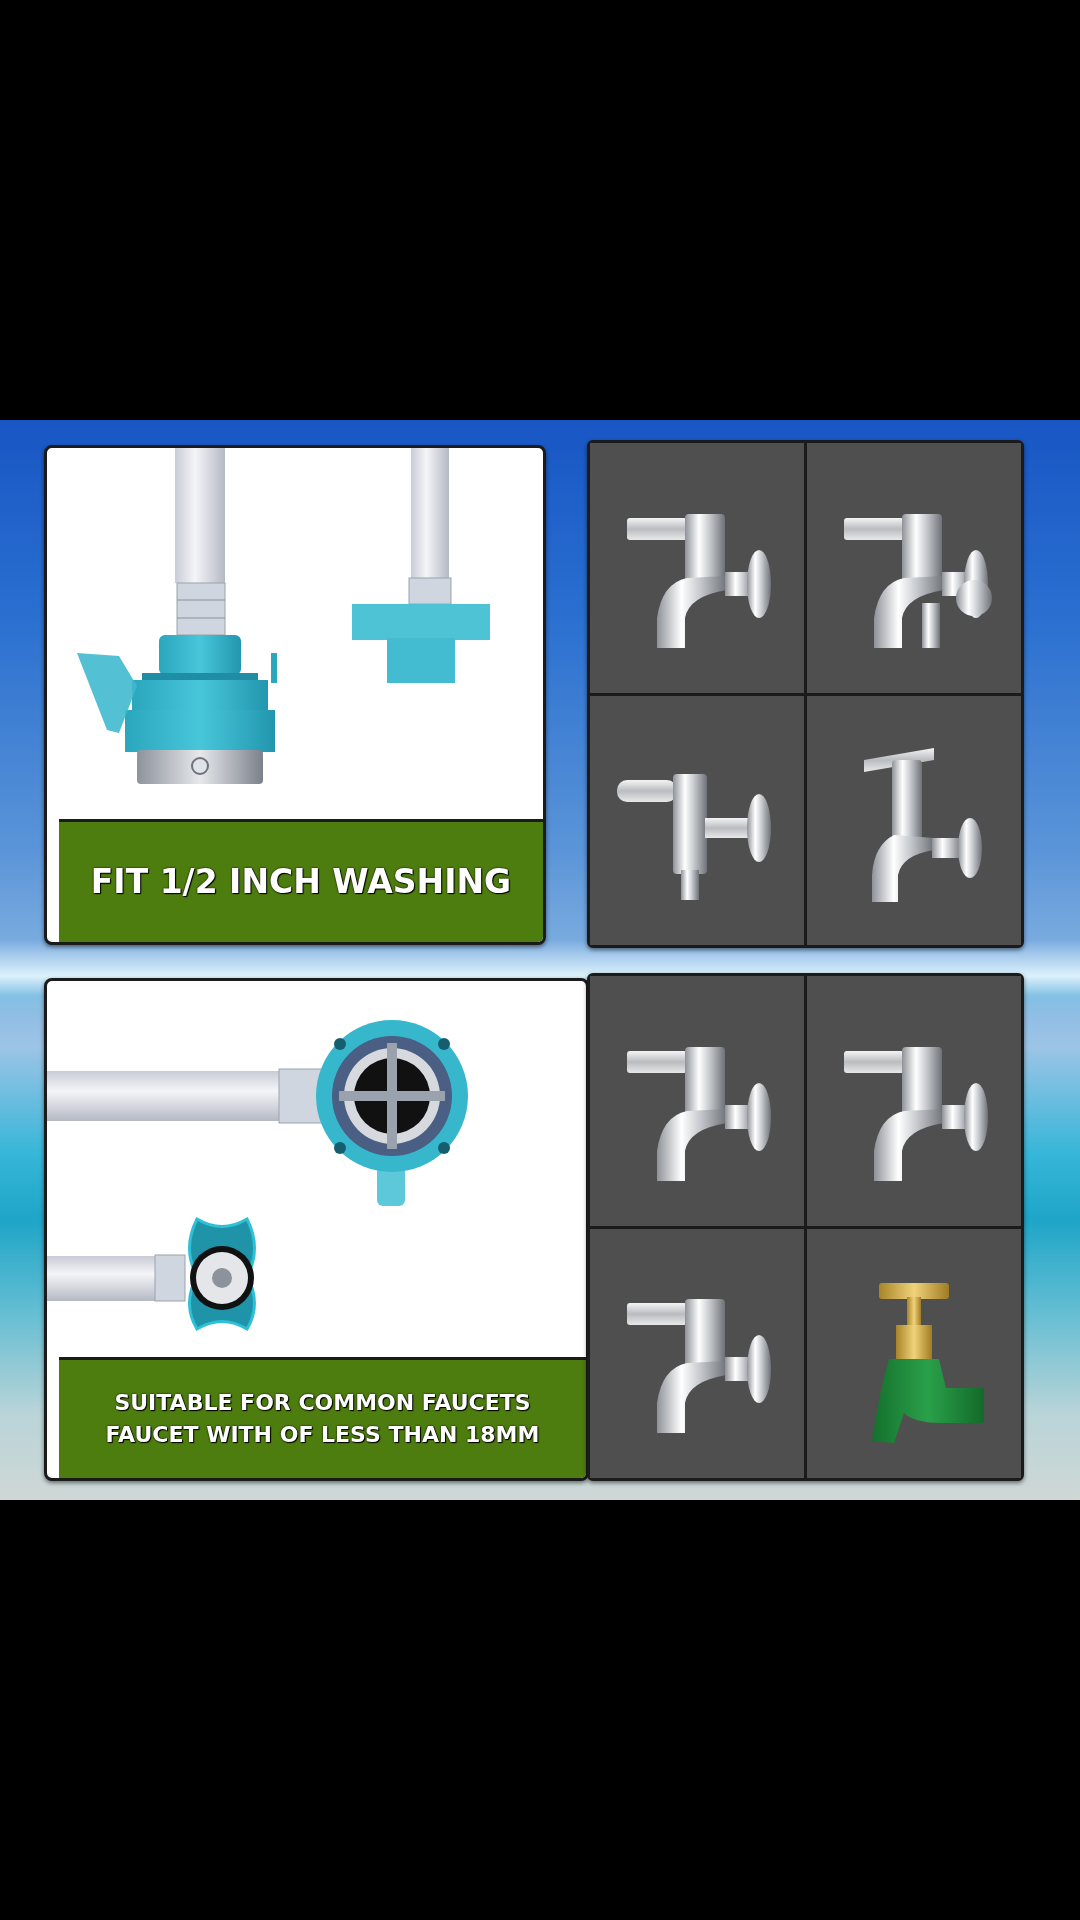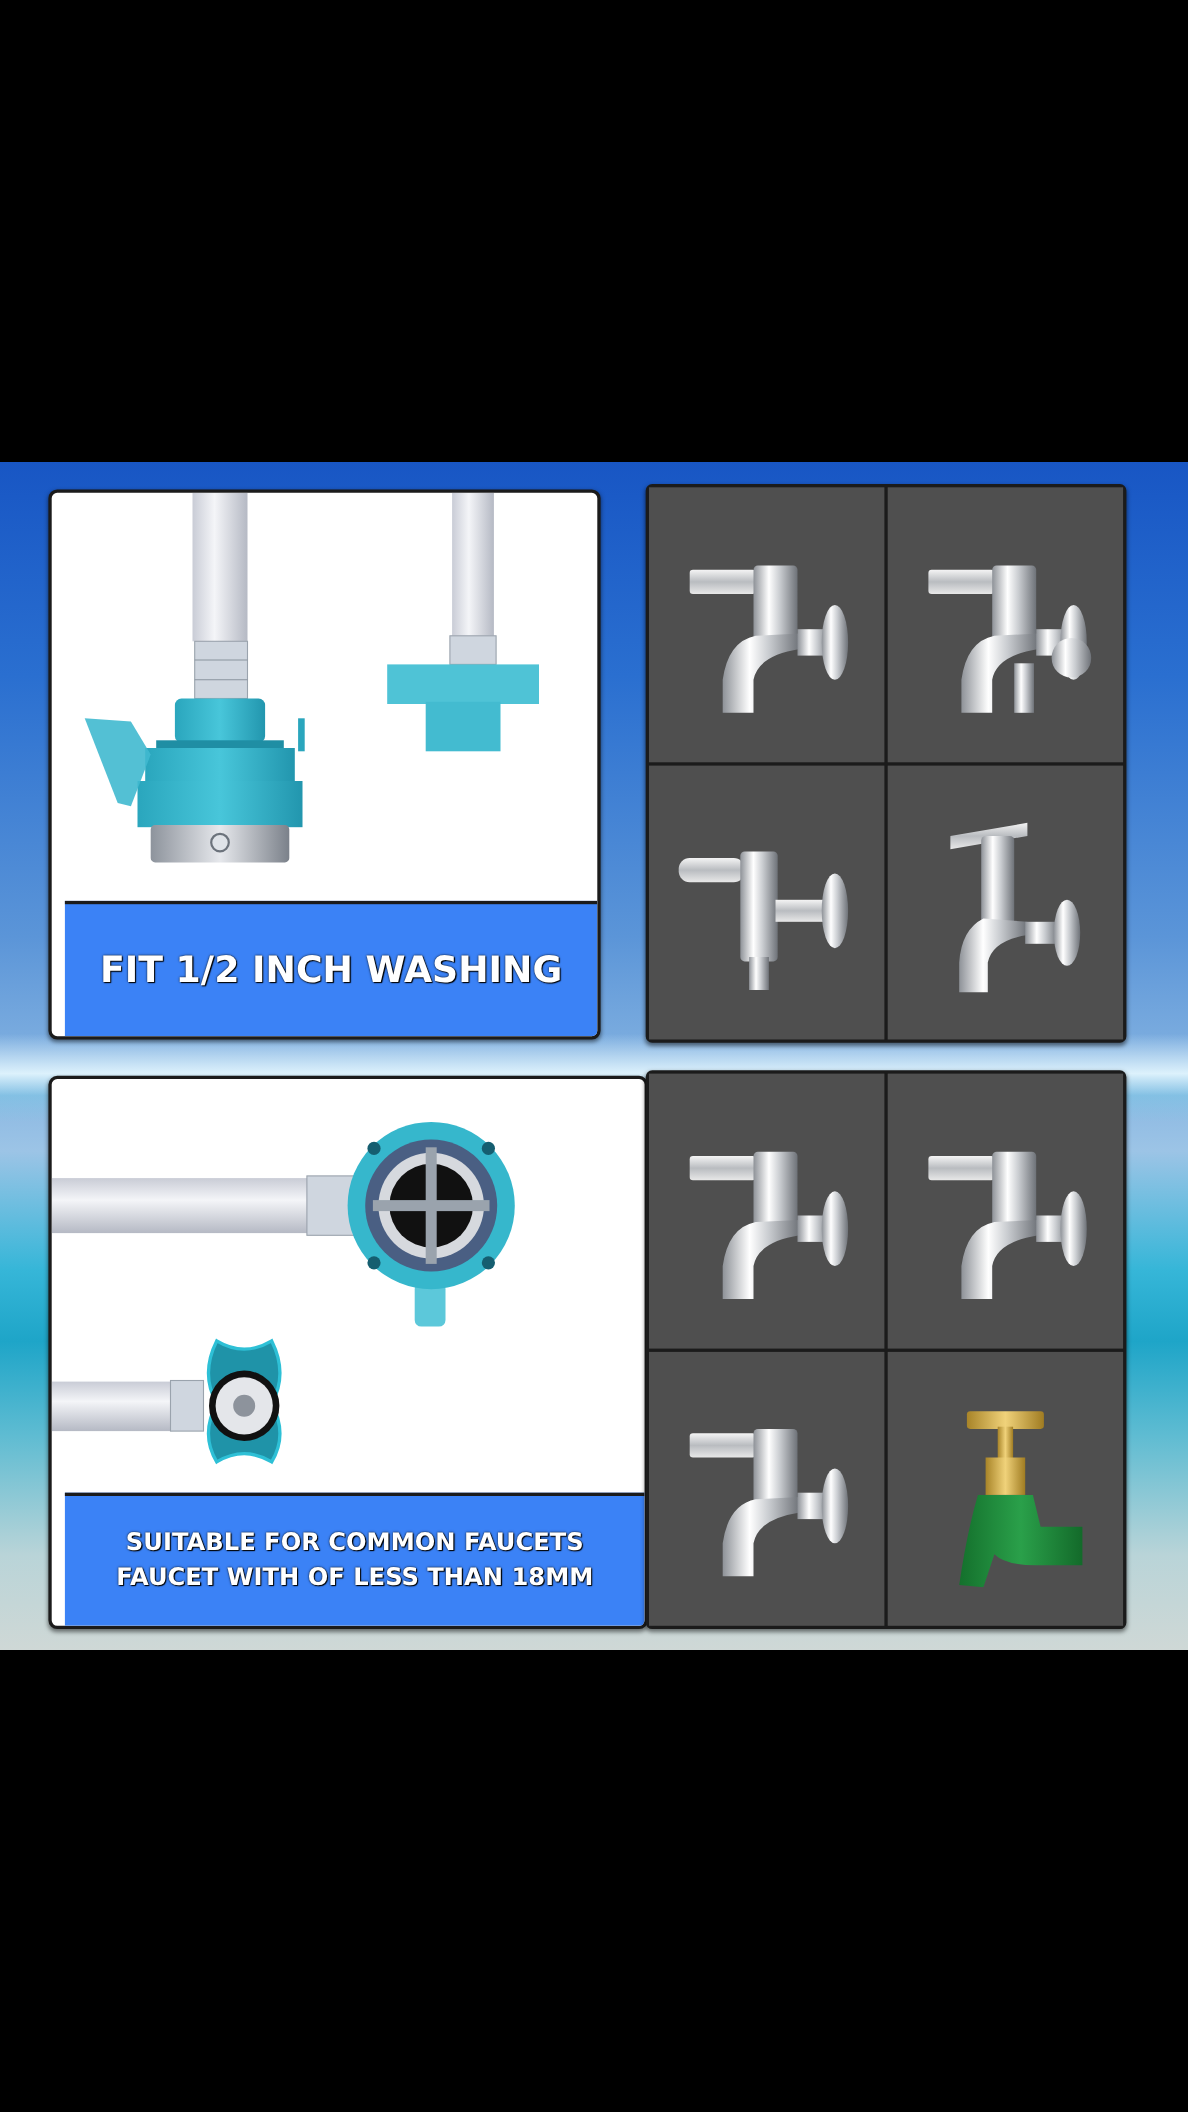--- a/index.html
+++ b/index.html
@@ -15,21 +15,21 @@
   }
   .bg::before {
     content: ""; position: absolute; left: 0; right: 0; top: 520px; height: 80px;
     background: linear-gradient(180deg, rgba(255,255,255,0) 0%, rgba(230,248,255,0.9) 45%, rgba(120,205,230,0.4) 70%, rgba(255,255,255,0) 100%);
   }
   .card {
     position: absolute; background: #fff; border: 3px solid #1b1b1b; border-radius: 8px;
     box-sizing: border-box; overflow: hidden; box-shadow: 0 2px 4px rgba(0,0,0,0.5);
   }
   .card .caption {
-    position: absolute; left: 12px; right: 0; bottom: 0; background: #3b82f6;
+    position: absolute; left: 12px; right: 0; bottom: 0; background: #4d7c0f;
     border-top: 3px solid #1b1b1b; color: #fff; text-align: center;
     display: flex; flex-direction: column; justify-content: center; align-items: center;
     font-family: "DejaVu Sans", sans-serif; font-weight: bold;
     text-shadow: 0 0 2px #000, 1px 1px 1px #000;
   }
   .grid {
     position: absolute; background: #1b1b1b; border: 3px solid #1b1b1b; border-radius: 6px;
     box-sizing: border-box; display: grid; grid-template-columns: 1fr 1fr; grid-template-rows: 1fr 1fr; gap: 3px;
     box-shadow: 0 2px 4px rgba(0,0,0,0.5);
   }

